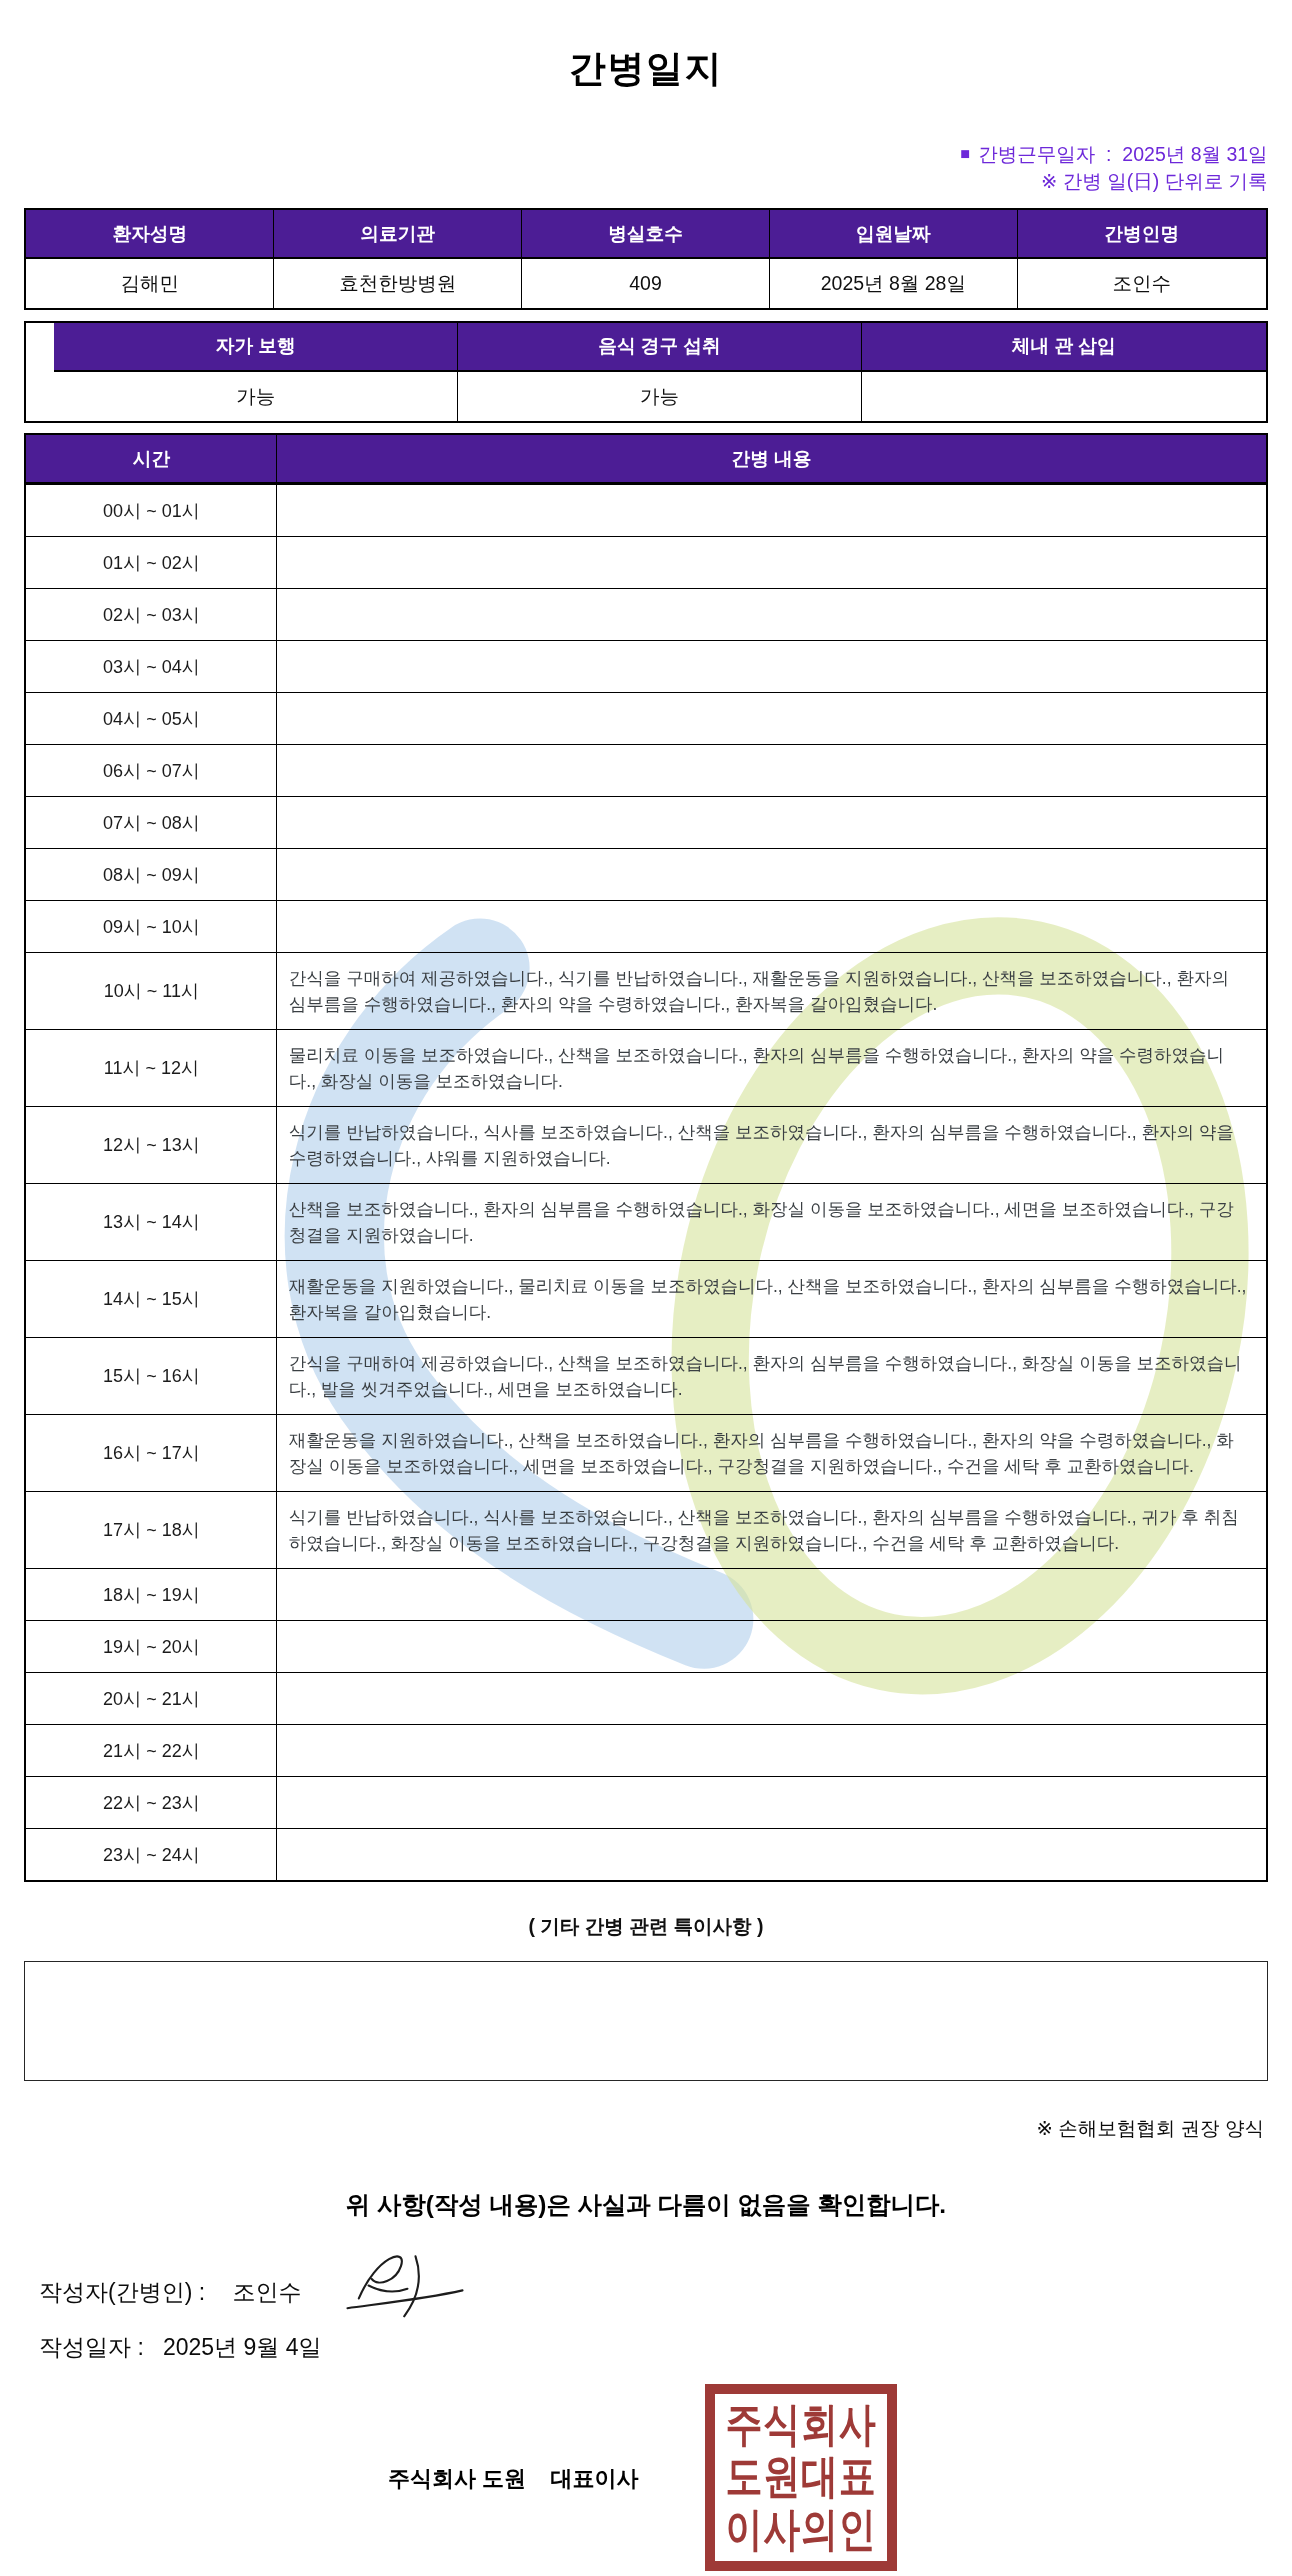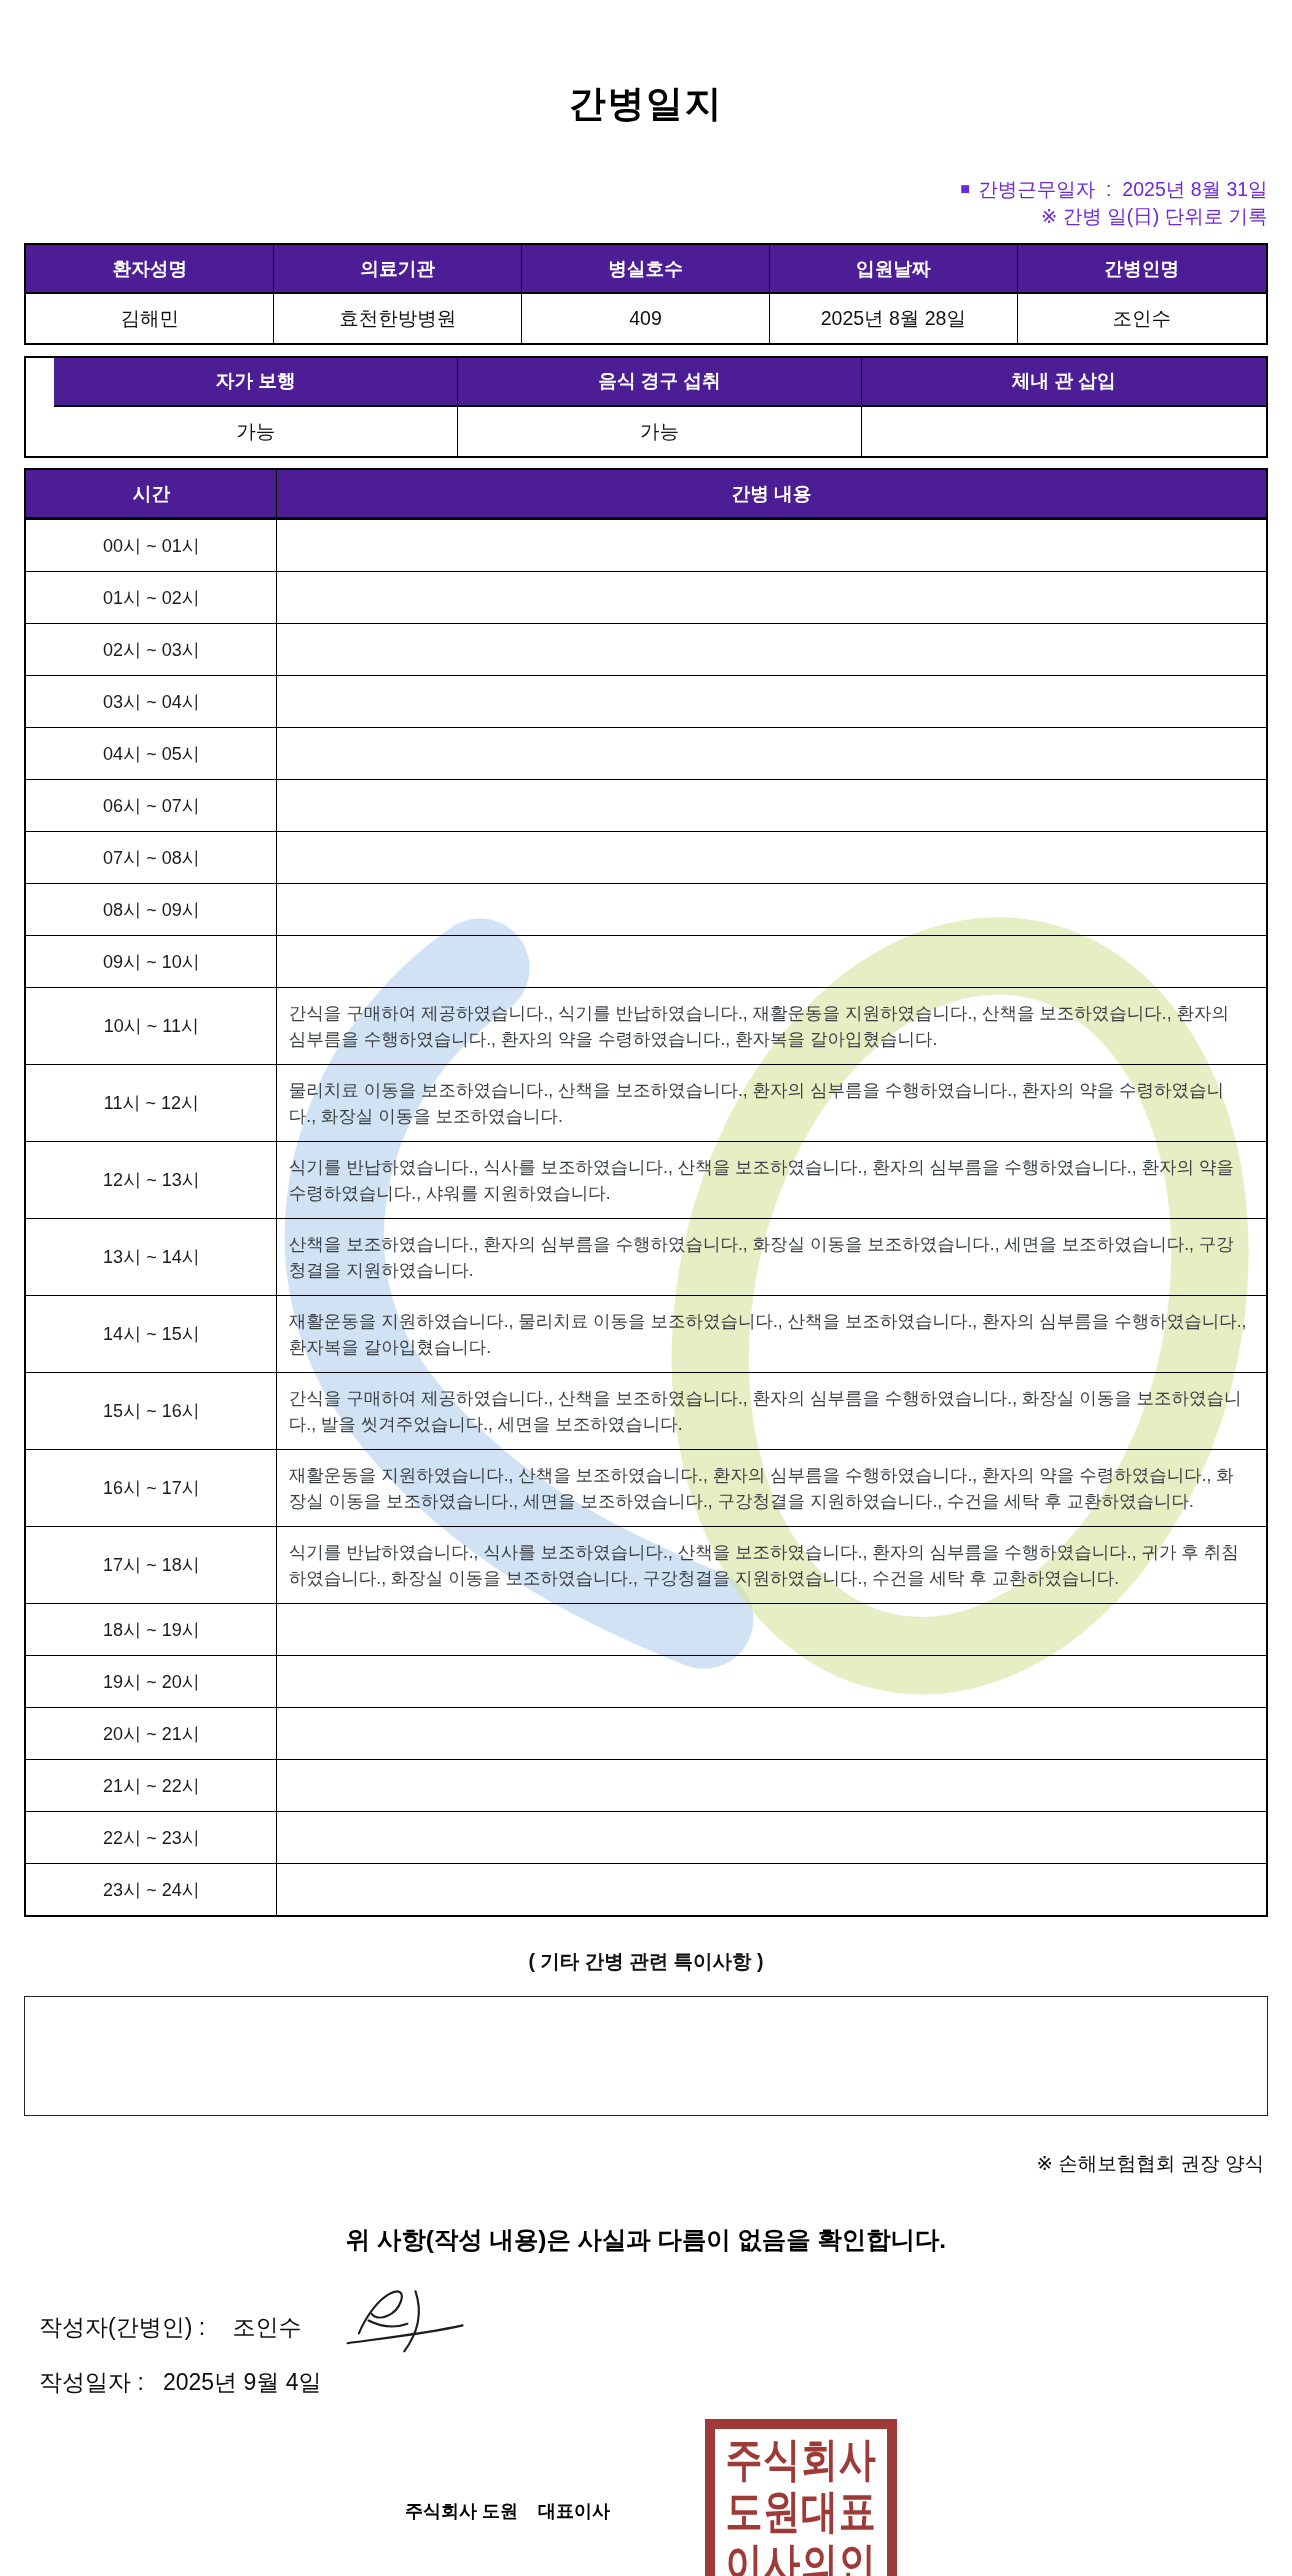--- a/index.html
+++ b/index.html
@@ -4,21 +4,21 @@
 <style>
   * { box-sizing: border-box; margin: 0; padding: 0; }
   html,body { background:#ffffff; }
   body { font-family: "Liberation Sans", "DejaVu Sans", sans-serif; }
   .page { position: relative; width: 1292px; height: 2576px; background: #fff; overflow: hidden; }
 
   .watermark { position: absolute; left: 244px; top: 907px; width: 1009px; height: 822px; z-index: 0; pointer-events: none; }
 
   .layer { position: relative; z-index: 1; }
 
-  .title { padding-top: 79px; text-align: center; font-size: 37px; font-weight: 800; color: #000; letter-spacing: 1.6px; }
+  .title { padding-top: 44px; text-align: center; font-size: 37px; font-weight: 800; color: #000; letter-spacing: 1.6px; }
 
   .meta-row { margin: 47px 24.4px 13px 24.4px; display: flex; justify-content: space-between; align-items: flex-end; font-size: 19.5px; color: #6d28d9; flex-direction: column; }
   .meta-left { white-space: pre; }
   .meta-left .bullet { font-size: 16.3px; margin-right: 8.1px; position: relative; top: -1.6px; }
   .meta-right { white-space: pre; }
 
   .grid-table { margin: 0 24.4px 10.6px 24.4px; border: 2.4px solid #000; background: transparent; }
   .t5 { display: grid; grid-template-columns: repeat(5, 1fr); }
   .t3 { display: grid; grid-template-columns: repeat(3, 1fr); padding-left: 28px; }
   .hcell { background: #4c1d95; color: #fff; font-weight: 700; font-size: 18.7px; height: 49px;
@@ -42,21 +42,21 @@
   .confirmation { margin-top: 47px; text-align: center; font-size: 24.4px; font-weight: 700; color: #000; }
 
   .writer-line { margin: 47px 0 0 39px; font-size: 23px; color: #0c0c0c; display: flex; align-items: center; height: 49px; }
   .writer-line .lbl { white-space: pre; }
   .writer-line .name { margin-left: 21px; }
   .signature { margin-left: 34px; margin-top: -14.6px; }
 
   .date-line { margin: 14.6px 0 0 39px; font-size: 23px; color: #0c0c0c; white-space: pre; }
 
   .company-block { position: relative; height: 244px; margin-top: 9.8px; }
-  .company-text { position: absolute; left: 405px; top: 91px; font-size: 18px; font-weight: 700; color: #000; white-space: pre; }
+  .company-text { position: absolute; left: 388px; top: 91px; font-size: 22px; font-weight: 700; color: #000; white-space: pre; }
   .stamp { position: absolute; left: 705px; top: 11.4px; width: 192px; height: 187px;
            border: 10.6px solid #9e3a37; display: flex; flex-direction: column; justify-content: space-between;
            padding: 9.8px 4.9px; color: #9e3a37; background: rgba(255,255,255,0); }
   .stamp-line { font-weight: 800; font-size: 37px; line-height: 1.15; text-align: center; white-space: nowrap;
                 transform: scaleY(1.25); letter-spacing: 0.8px; }
 </style>
 </head>
 <body>
 
 <div class="page">

